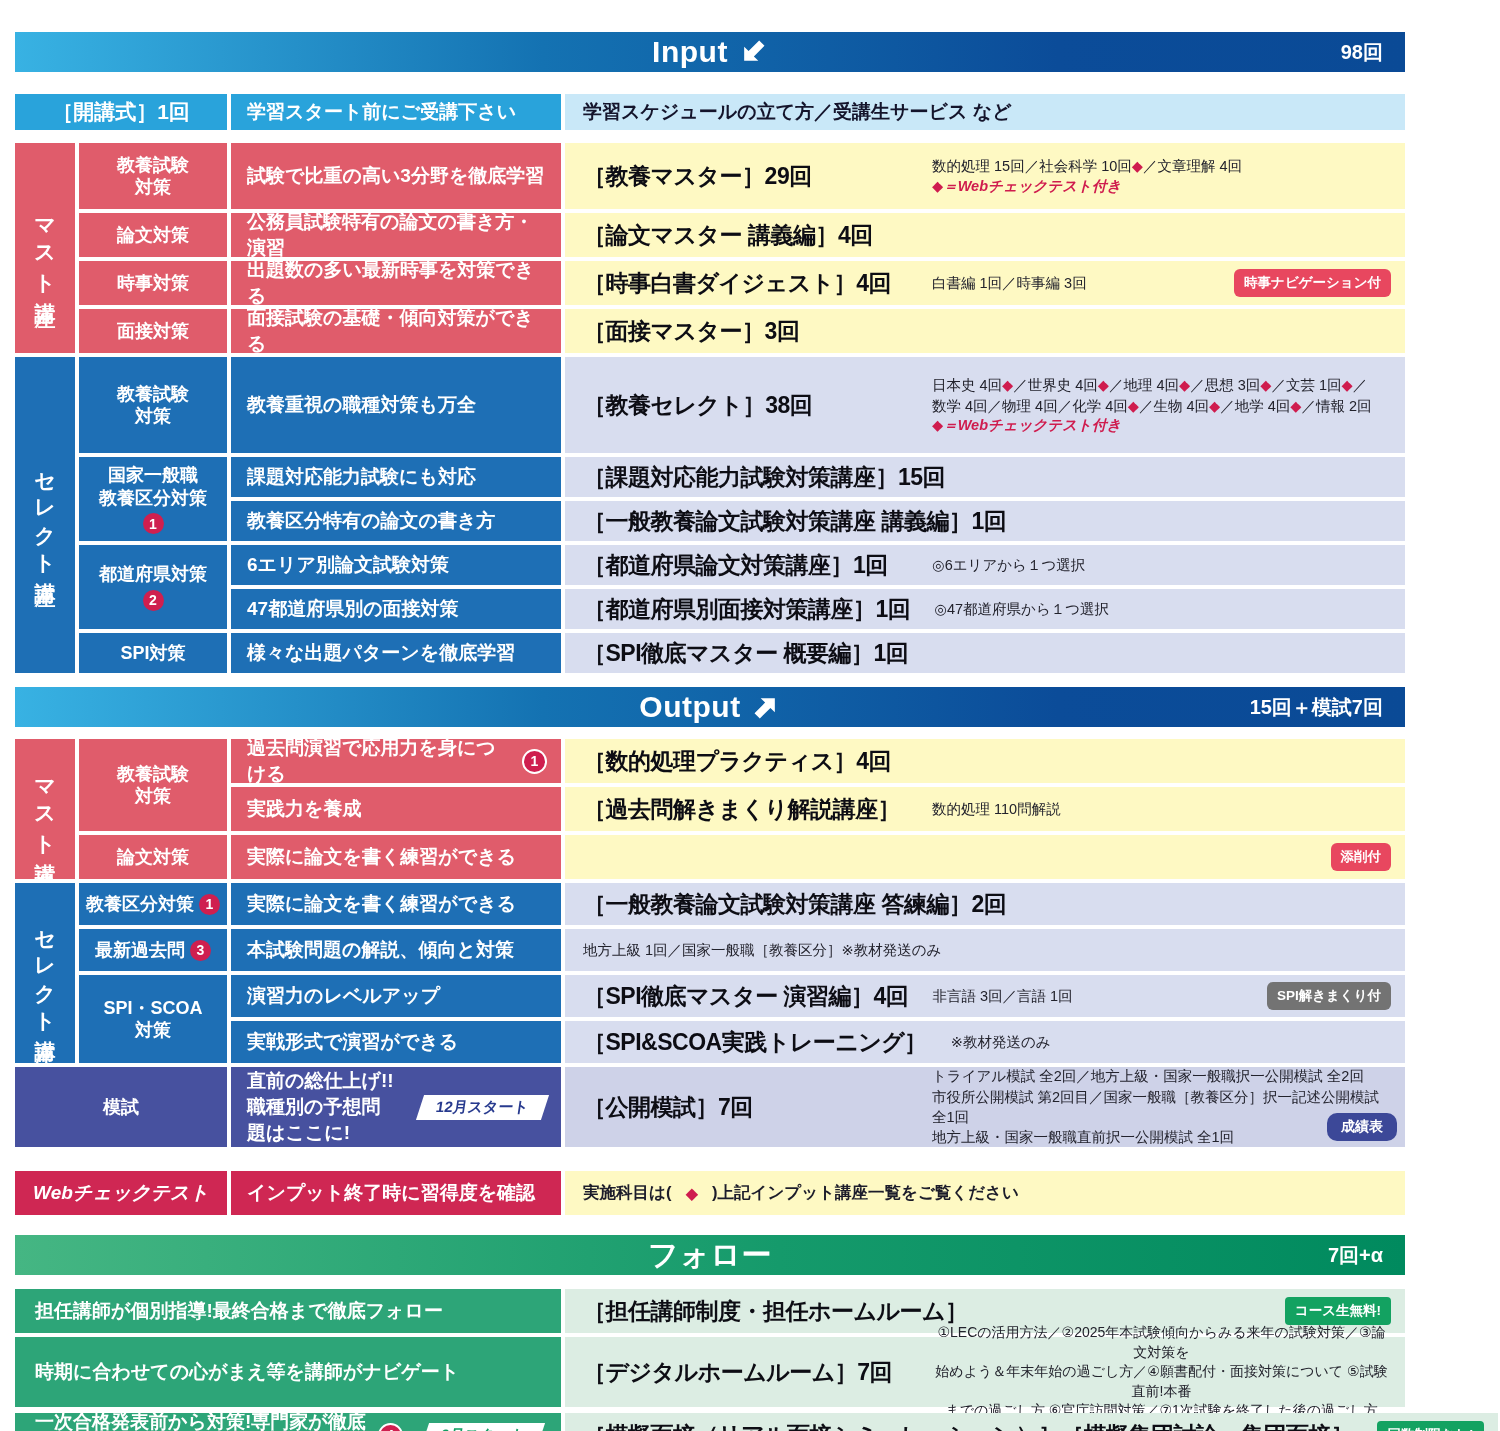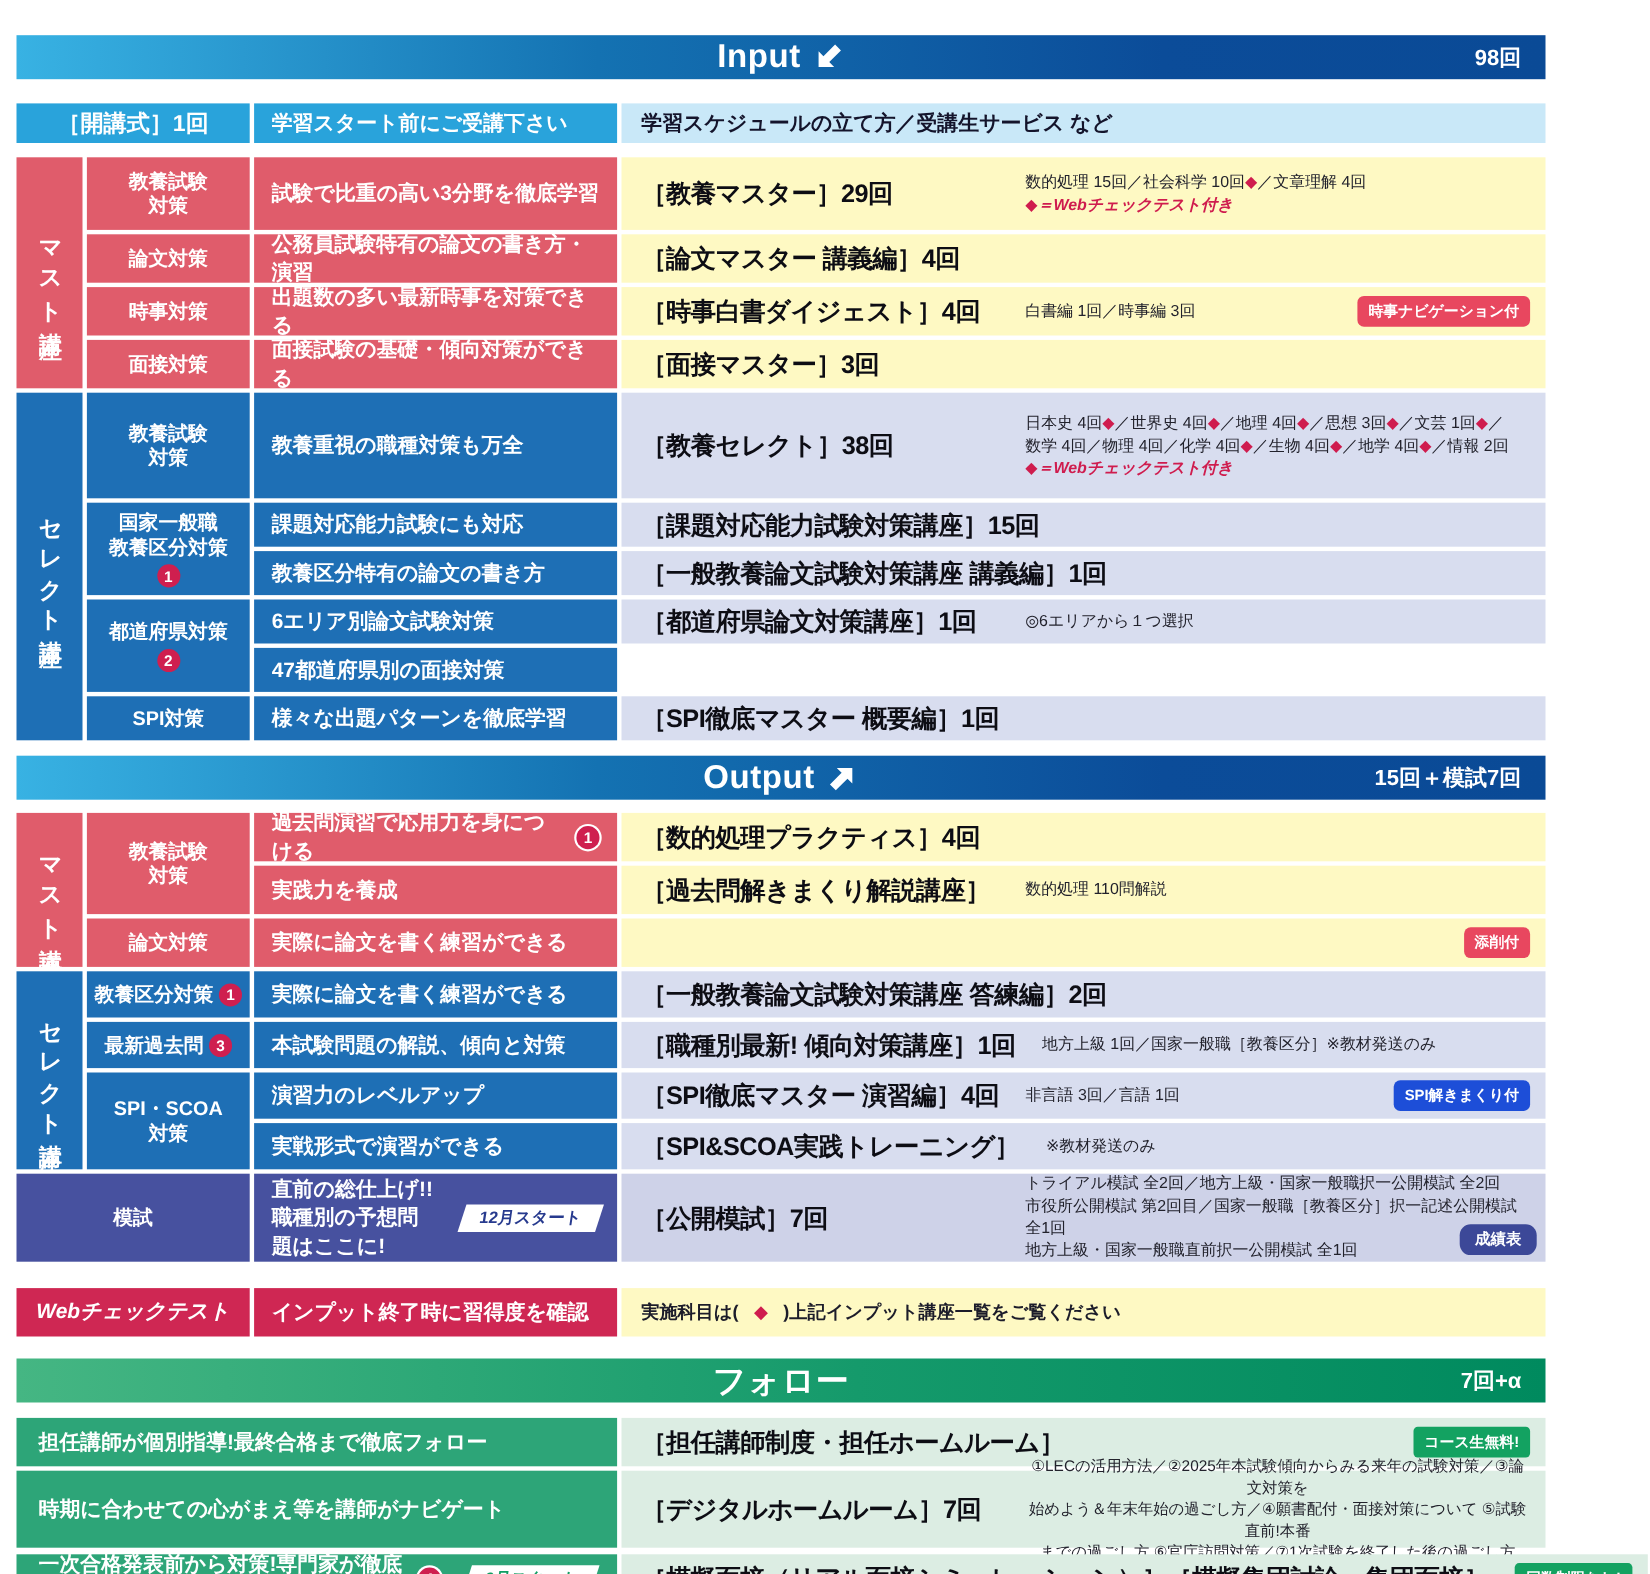--- a/index.html
+++ b/index.html
@@ -54,21 +54,21 @@
   .indigo-bg{background:#47519f;}   .ilav{background:#ced2e8;}
   .crimson-bg{background:#cf2753;}
   .green-bg{background:#2da578;}    .lgreen{background:#dcede3;}
 
   .intro-label{color:#fff;font-weight:bold;font-size:21px;justify-content:center;}
   .intro-content{color:#14142b;font-weight:bold;font-size:19px;}
 
   
   .badge{margin-left:auto;border-radius:6px;color:#fff;font-size:13.5px;font-weight:bold;padding:5px 10px;white-space:nowrap;flex:0 0 auto;}
   .badge-red{background:#e8475f;}
-  .badge-blue{background:#1d4ed8;}
+  .badge-blue{background:#737373;}
   .badge-green{background:#13a261;border-radius:4px;}
   .badge-indigo{background:#3c4898;border-radius:10px;position:absolute;right:8px;bottom:6px;margin-left:0;font-size:14px;padding:5px 14px;}
 
   .num{display:inline-flex;flex:0 0 auto;width:21px;height:21px;border-radius:50%;background:#cf1f4f;color:#fff;font-size:14px;font-weight:bold;align-items:center;justify-content:center;line-height:1;}
   .num-ring{box-shadow:0 0 0 2px #fff;}
   .cat .num{margin-top:4px;}
   .cat-inline .num{margin-top:0;}
 
   .start-badge{display:inline-block;background:#fff;padding:3px 16px;transform:skewX(-18deg);font-weight:bold;font-size:15px;margin-left:14px;flex:0 0 auto;}
   .start-badge>span{display:inline-block;transform:skewX(10deg);}
@@ -175,20 +175,24 @@
       <span class="course">［一般教養論文試験対策講座 講義編］1回</span>
     </div>
 
     <div class="cell blue-bg desc" style="grid-row:4">6エリア別論文試験対策</div>
     <div class="cell lav content" style="grid-row:4">
       <span class="course">［都道府県論文対策講座］1回</span>
       <span class="note">◎6エリアから１つ選択</span>
     </div>
 
     <div class="cell blue-bg desc" style="grid-row:5">47都道府県別の面接対策</div>
+    <div class="cell lav content" style="grid-row:5">
+      <span class="course">［都道府県別面接対策講座］1回</span>
+      <span class="note">◎47都道府県から１つ選択</span>
+    </div>
 
     <div class="cell blue-bg desc" style="grid-row:6">様々な出題パターンを徹底学習</div>
     <div class="cell lav content" style="grid-row:6">
       <span class="course">［SPI徹底マスター 概要編］1回</span>
     </div>
   </div>
 
   <div class="band band-blue out-band">
     <div class="band-title">
       <span>Output</span>
@@ -242,21 +246,20 @@
     <div class="cell blue-bg cat" style="grid-row:3/5">SPI・SCOA
 対策</div>
 
     <div class="cell blue-bg desc" style="grid-row:1">実際に論文を書く練習ができる</div>
     <div class="cell lav content" style="grid-row:1">
       <span class="course">［一般教養論文試験対策講座 答練編］2回</span>
     </div>
 
     <div class="cell blue-bg desc" style="grid-row:2">本試験問題の解説、傾向と対策</div>
     <div class="cell lav content" style="grid-row:2">
-      <span class="course auto">［職種別最新! 傾向対策講座］1回</span>
       <span class="note">地方上級 1回／国家一般職［教養区分］※教材発送のみ</span>
     </div>
 
     <div class="cell blue-bg desc" style="grid-row:3">演習力のレベルアップ</div>
     <div class="cell lav content" style="grid-row:3">
       <span class="course">［SPI徹底マスター 演習編］4回</span>
       <span class="note">非言語 3回／言語 1回</span>
       <span class="badge badge-blue">SPI解きまくり付</span>
     </div>
 

